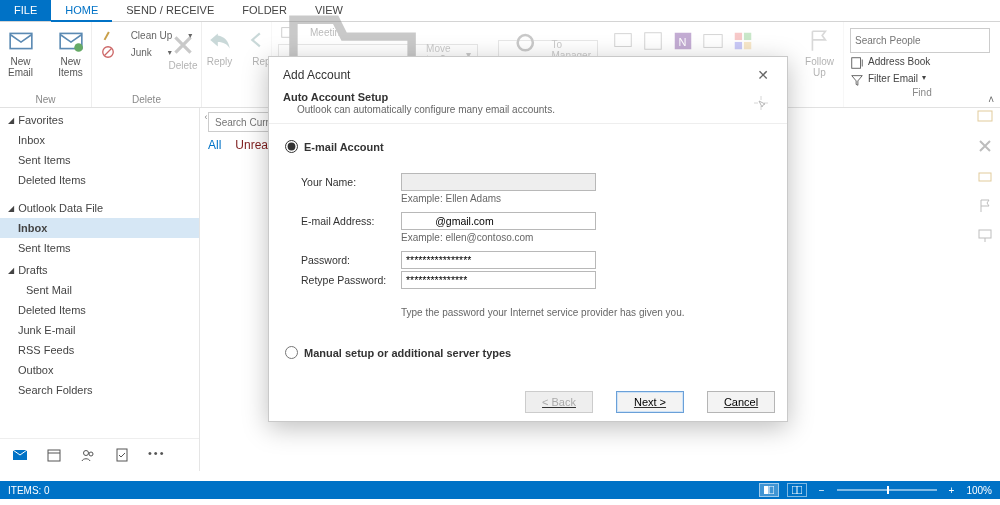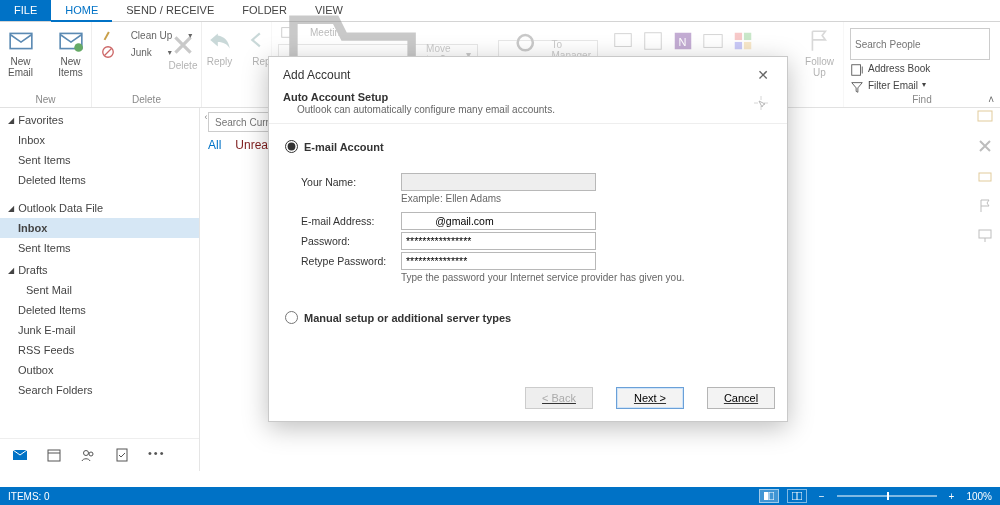--- a/index.html
+++ b/index.html
@@ -19,21 +19,21 @@
   .rb-big { display:flex; flex-direction:column; align-items:center; gap:2px; width:42px; padding-top:4px;}
   .rb-big .ic { width:26px; height:26px; }
   .rb-big span { font-size:10px; color:#555; text-align:center; line-height:11px;}
   .rb-small { display:flex; align-items:center; gap:16px; font-size:10px; color:#666; padding:1px 2px;}
   .rb-small .ic { width:14px; height:14px;}
   .move-combo { border:1px solid #ccc; height:20px; width:200px; display:flex; align-items:center; gap:6px; padding:0 6px; font-size:10px; color:#888; margin:4px 0 2px;}
   .dimmed { opacity:0.45 }
 
   
   .find-stack { display:flex; flex-direction:column; gap:3px; padding:4px 4px 0 0;}
-  .search-people { border:1px solid #ccc; height:32px; width:140px; padding:1px 4px; font-size:10px; color:#888;}
+  .search-people { border:1px solid #ccc; height:25px; width:140px; padding:1px 4px; font-size:10px; color:#888;}
   .find-line { display:flex; align-items:flex-start; gap:4px; font-size:10px; color:#444;}
 
   
   .main { display:flex; height: calc(505px - 22px - 86px - 16px - 18px); }
   .nav { width:200px; border-right:1px solid #e5e5e5; display:flex; flex-direction:column; overflow:hidden;}
   .nav-section-header { display:flex; align-items:center; gap:4px; padding:6px 8px 4px; font-size:11px; color:#444;}
   .nav-section-header .caret { font-size:8px; }
   .nav-item { padding:4px 8px 4px 18px; font-size:11px; color:#444; cursor:pointer;}
   .nav-item.indent { padding-left:26px;}
   .nav-item.selected { background:#d6e7f5; font-weight:bold;}
@@ -44,21 +44,21 @@
   .search-msgs { border:1px solid #ccc; height:20px; width:330px; padding:2px 6px; font-size:10px; color:#888;}
   .filters { display:flex; gap:14px; margin-top:6px; font-size:12px;}
   .filters .f { color:#7f1d1d; cursor:pointer;}
   .filters .f.active { color:#0072c6;}
 
   
   .rail { position:absolute; right:0; top:108px; width:30px; display:flex; flex-direction:column; gap:14px; align-items:center; }
   .rail .ic { width:16px; height:16px; opacity:0.55; }
 
   
-  .status { position:absolute; bottom:0; left:0; right:0; height:18px; background:#0072c6; color:#fff; display:flex; align-items:center; padding:0 8px; font-size:10px; gap:8px;}
+  .status { position:absolute; bottom:6px; left:0; right:0; height:18px; background:#0072c6; color:#fff; display:flex; align-items:center; padding:0 8px; font-size:10px; gap:8px;}
   .status .spacer { flex:1;}
   .status .vbtn { width:20px; height:14px; border:1px solid rgba(255,255,255,0.5); display:flex; align-items:center; justify-content:center;}
   .zoom-track { width:100px; height:2px; background:rgba(255,255,255,0.5); position:relative;}
   .zoom-track::after { content:""; position:absolute; left:50%; top:-3px; width:2px; height:8px; background:#fff;}
 
   
   .collapse-handle { position:absolute; left:200px; top:112px; width:12px; text-align:center; font-size:9px; color:#888;}
 
   
   .backdrop { position:absolute; inset:0; pointer-events:none; }
@@ -386,30 +386,31 @@
         <div class="form-row">
           <div class="flabel">Your Name:</div>
           <input type="text" style="background: rgb(238, 238, 238); color: rgb(153, 153, 153);" value="">
         </div>
         <div class="hint">Example: Ellen Adams</div>
 
         <div class="form-row">
           <div class="flabel">E-mail Address:</div>
           <input type="text" value="          @gmail.com" style="">
         </div>
+        <div class="hint">Example: ellen@contoso.com</div>
 
         <div class="form-row">
           <div class="flabel">Password:</div>
           <input type="text" value="****************" style="">
         </div>
         <div class="form-row" style="margin-top:2px">
           <div class="flabel">Retype Password:</div>
           <input type="text" value="***************" style="">
         </div>
-        <div class="hint" style="margin-top:2px">Type the password your Internet service provider has given you.</div>
+        <div class="hint" style="margin-top:18px">Type the password your Internet service provider has given you.</div>
       </div>
 
       <div class="radio-row" style="margin-top:28px">
         <input type="radio" style="">
         <label style="font-weight:bold">Manual setup or additional server types</label>
       </div>
     </div>
     <div class="dlg-foot">
       <button class="btn" disabled="">&lt; Back</button>
       <button class="btn primary">Next &gt;</button>

